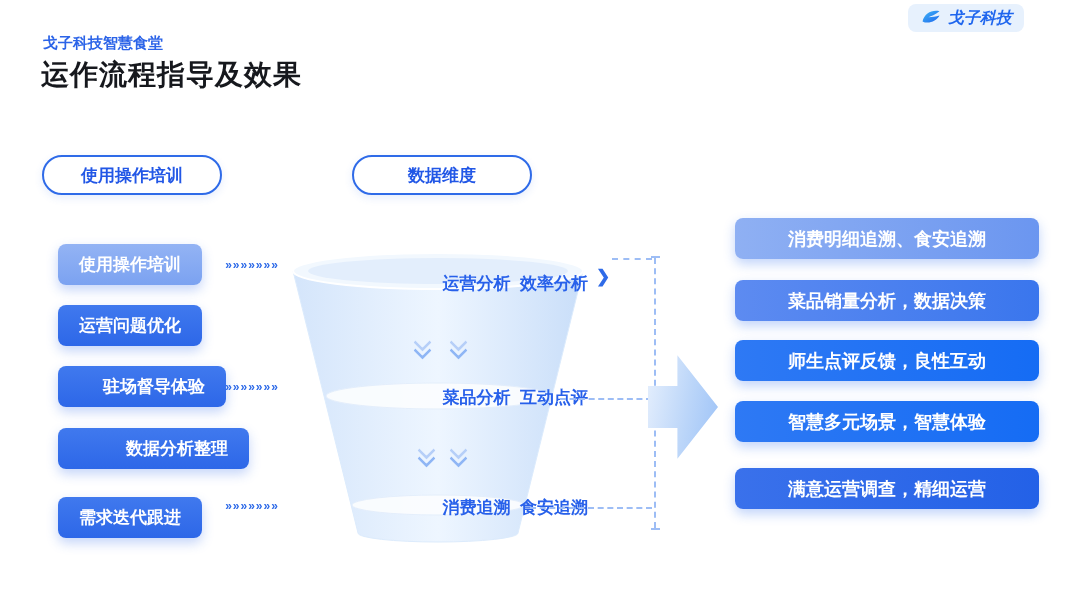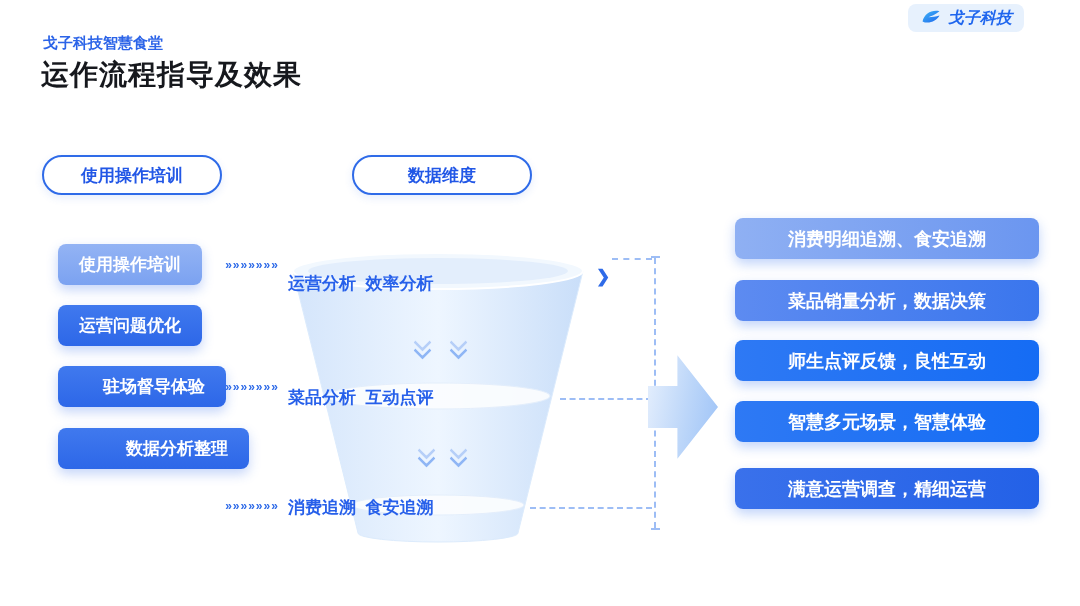--- a/index.html
+++ b/index.html
@@ -29,21 +29,21 @@
   .g-item:nth-child(4){top:428px;padding-left:47px;}
   .g-item:nth-child(5){top:497px;}
 
   
   .flow-chevrons{position:absolute;left:212px;width:80px;color:#2f6be8;font-size:12px;font-weight:700;letter-spacing:1px;text-align:center;line-height:16px;}
   .fc1{top:257px;} .fc2{top:379px;} .fc3{top:498px;}
 
   
   .funnel{position:absolute;left:288px;top:246px;width:300px;height:312px;}
   .funnel svg{position:absolute;left:0;top:0;}
-  .tier{position:absolute;left:0;width:100%;text-align:left;color:#2760ea;font-weight:700;font-size:17px;white-space:pre;}
+  .tier{position:absolute;left:0;width:100%;text-align:right;color:#2760ea;font-weight:700;font-size:17px;white-space:pre;}
   .tier1{top:26px;} .tier2{top:140px;} .tier3{top:250px;}
 
   .dchev{position:absolute;width:16px;height:20px;}
   .dchev i{position:absolute;left:2px;width:10px;height:10px;border-right:3px solid #b6cff8;border-bottom:3px solid #b6cff8;transform:rotate(45deg);border-radius:1px;}
   .dchev i:nth-child(1){top:0;}
   .dchev i:nth-child(2){top:8px;border-color:#8fb6f5;}
   .dg1a{left:126px;top:90px;} .dg1b{left:162px;top:90px;}
   .dg2a{left:130px;top:198px;} .dg2b{left:162px;top:198px;}
 
   
@@ -90,20 +90,21 @@
   <h1 class="title">运作流程指导及效果</h1>
 
   <div class="pill pill-g">使用操作培训</div>
   <div class="pill pill-d">数据维度</div>
 
   <div class="guidance-col">
     <div class="g-item">使用操作培训</div>
     <div class="g-item">运营问题优化</div>
     <div class="g-item">驻场督导体验</div>
     <div class="g-item">数据分析整理</div>
+    <div class="g-item">需求迭代跟进</div>
   </div>
 
   <div class="flow-chevrons fc1">»»»»»»»</div>
   <div class="flow-chevrons fc2">»»»»»»»</div>
   <div class="flow-chevrons fc3">»»»»»»»</div>
 
   <div class="funnel">
     <svg width="300" height="312" viewBox="0 0 300 312">
       <defs>
         <linearGradient id="fgrad" x1="0" y1="0" x2="1" y2="0">

